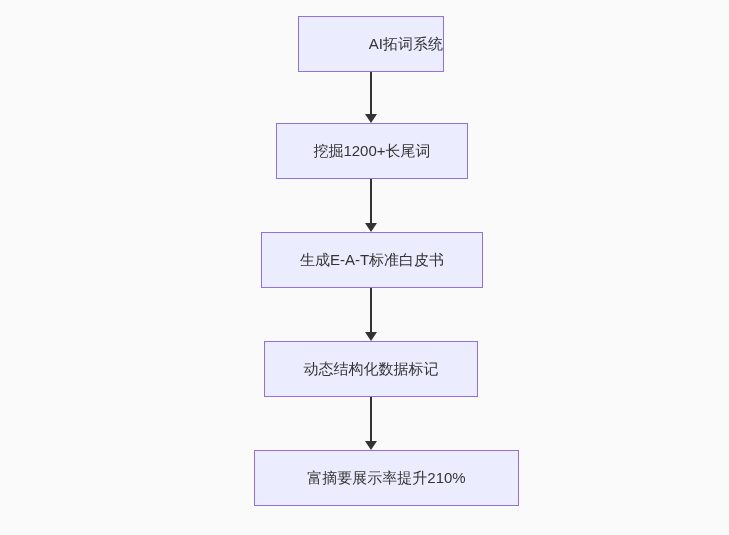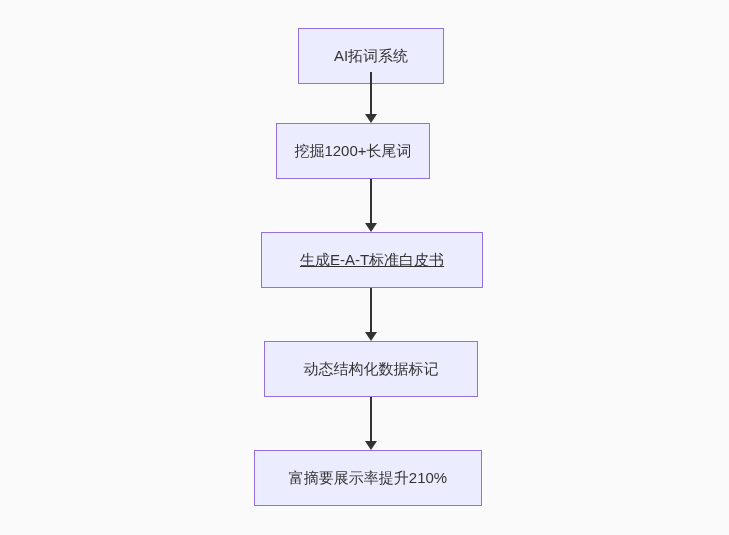--- a/index.html
+++ b/index.html
@@ -24,25 +24,25 @@
     background: #ececff;
     border: 1px solid #9370db;
     color: #333333;
     font-size: 15px;
     display: flex;
     align-items: center;
     justify-content: center;
     text-align: center;
     white-space: nowrap;
   }
-  .node-1 { left: 298px; top: 28px;  width: 146px; height: 56px; }
-  .node-2 { left: 276px; top: 123px; width: 154px; height: 56px; }
-  .node-3 { left: 261px; top: 232px; width: 222px; height: 56px; text-decoration: underline; }
+  .node-1 { left: 298px; top: 16px;  width: 146px; height: 56px; justify-content: flex-end; }
+  .node-2 { left: 276px; top: 123px; width: 192px; height: 56px; }
+  .node-3 { left: 261px; top: 232px; width: 222px; height: 56px; }
   .node-4 { left: 264px; top: 341px; width: 214px; height: 56px; align-items: center; }
-  .node-5 { left: 254px; top: 450px; width: 228px; height: 56px; }
+  .node-5 { left: 254px; top: 450px; width: 265px; height: 56px; }
 
   .edge-line {
     position: absolute;
     left: 370px;
     width: 2px;
     background: #333333;
   }
   .edge-line-1 { top: 72px;  height: 42px; }
   .edge-line-2 { top: 179px; height: 44px; }
   .edge-line-3 { top: 288px; height: 44px; }

